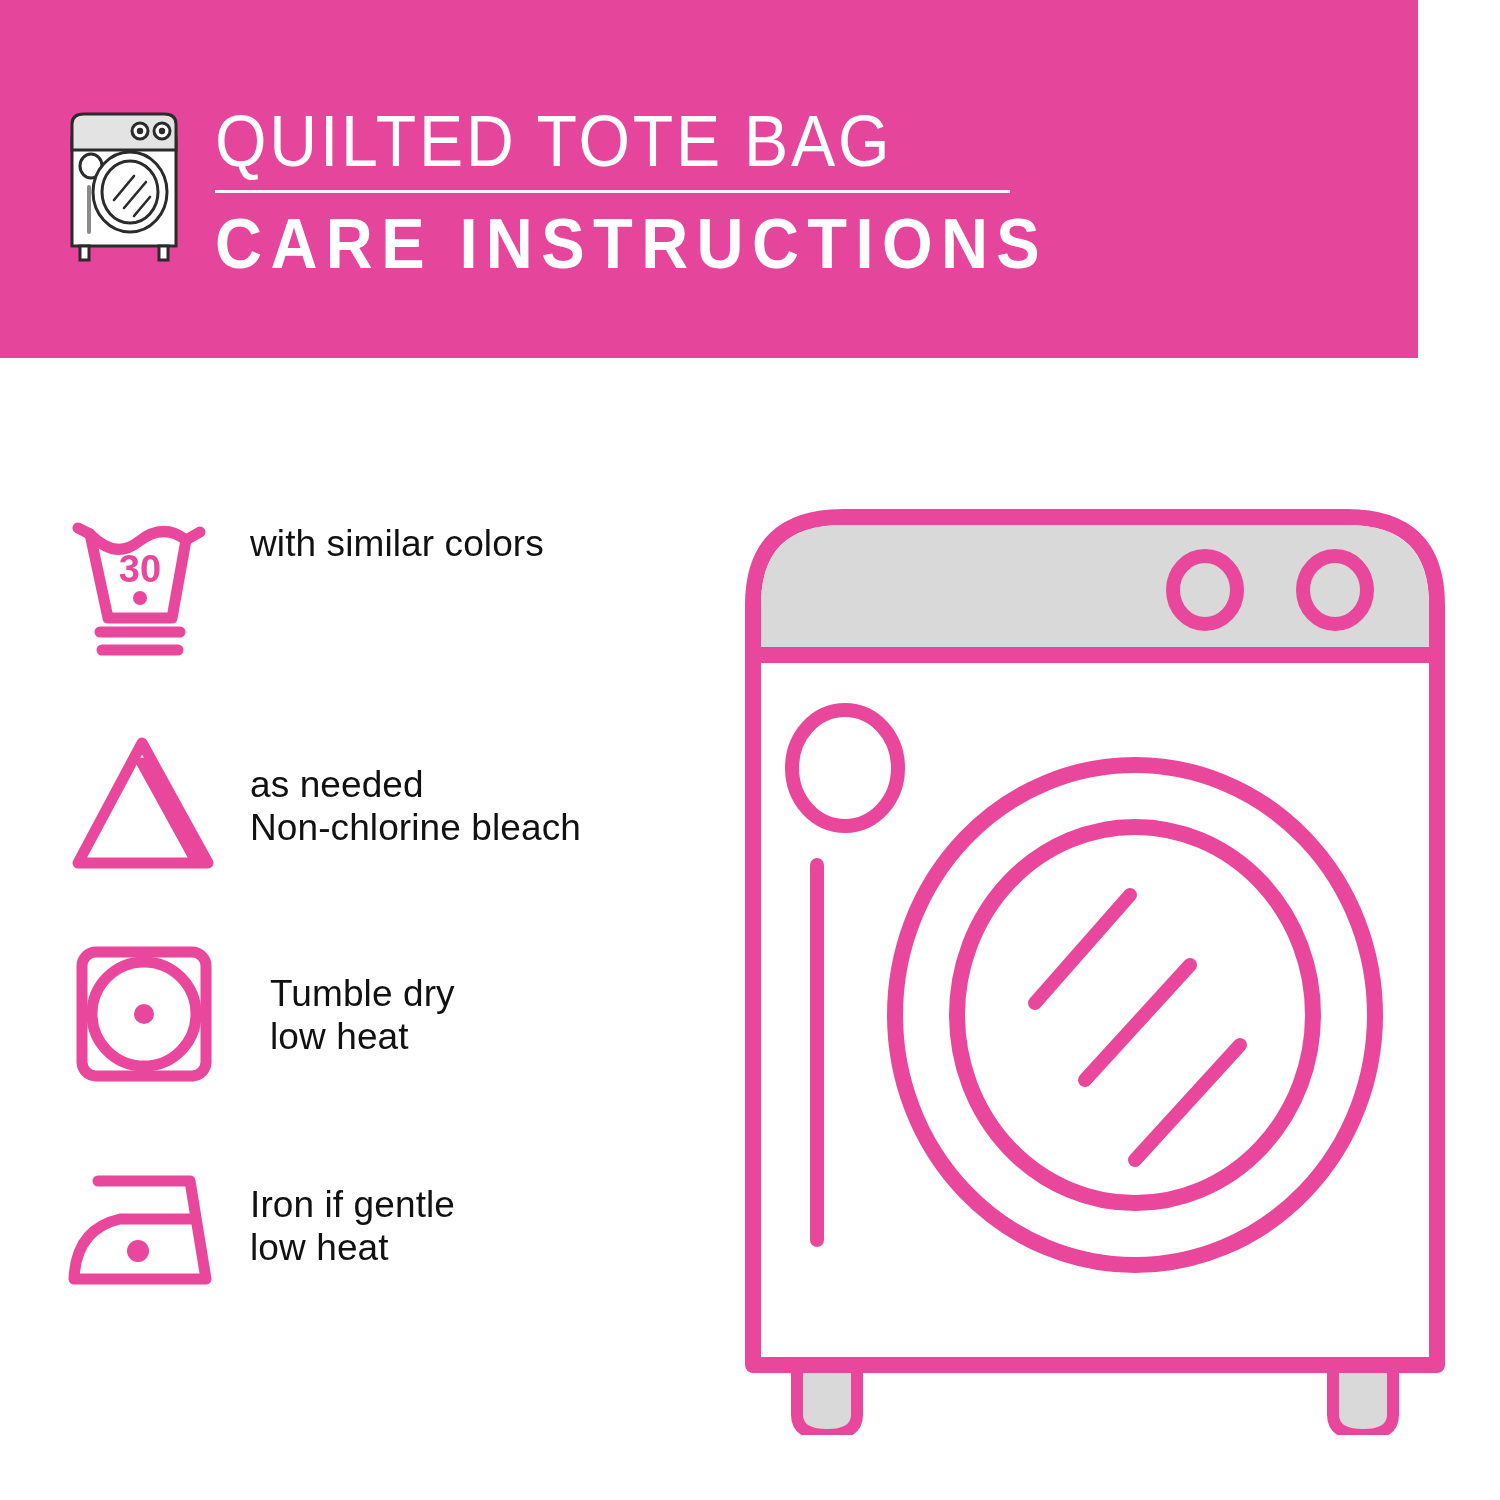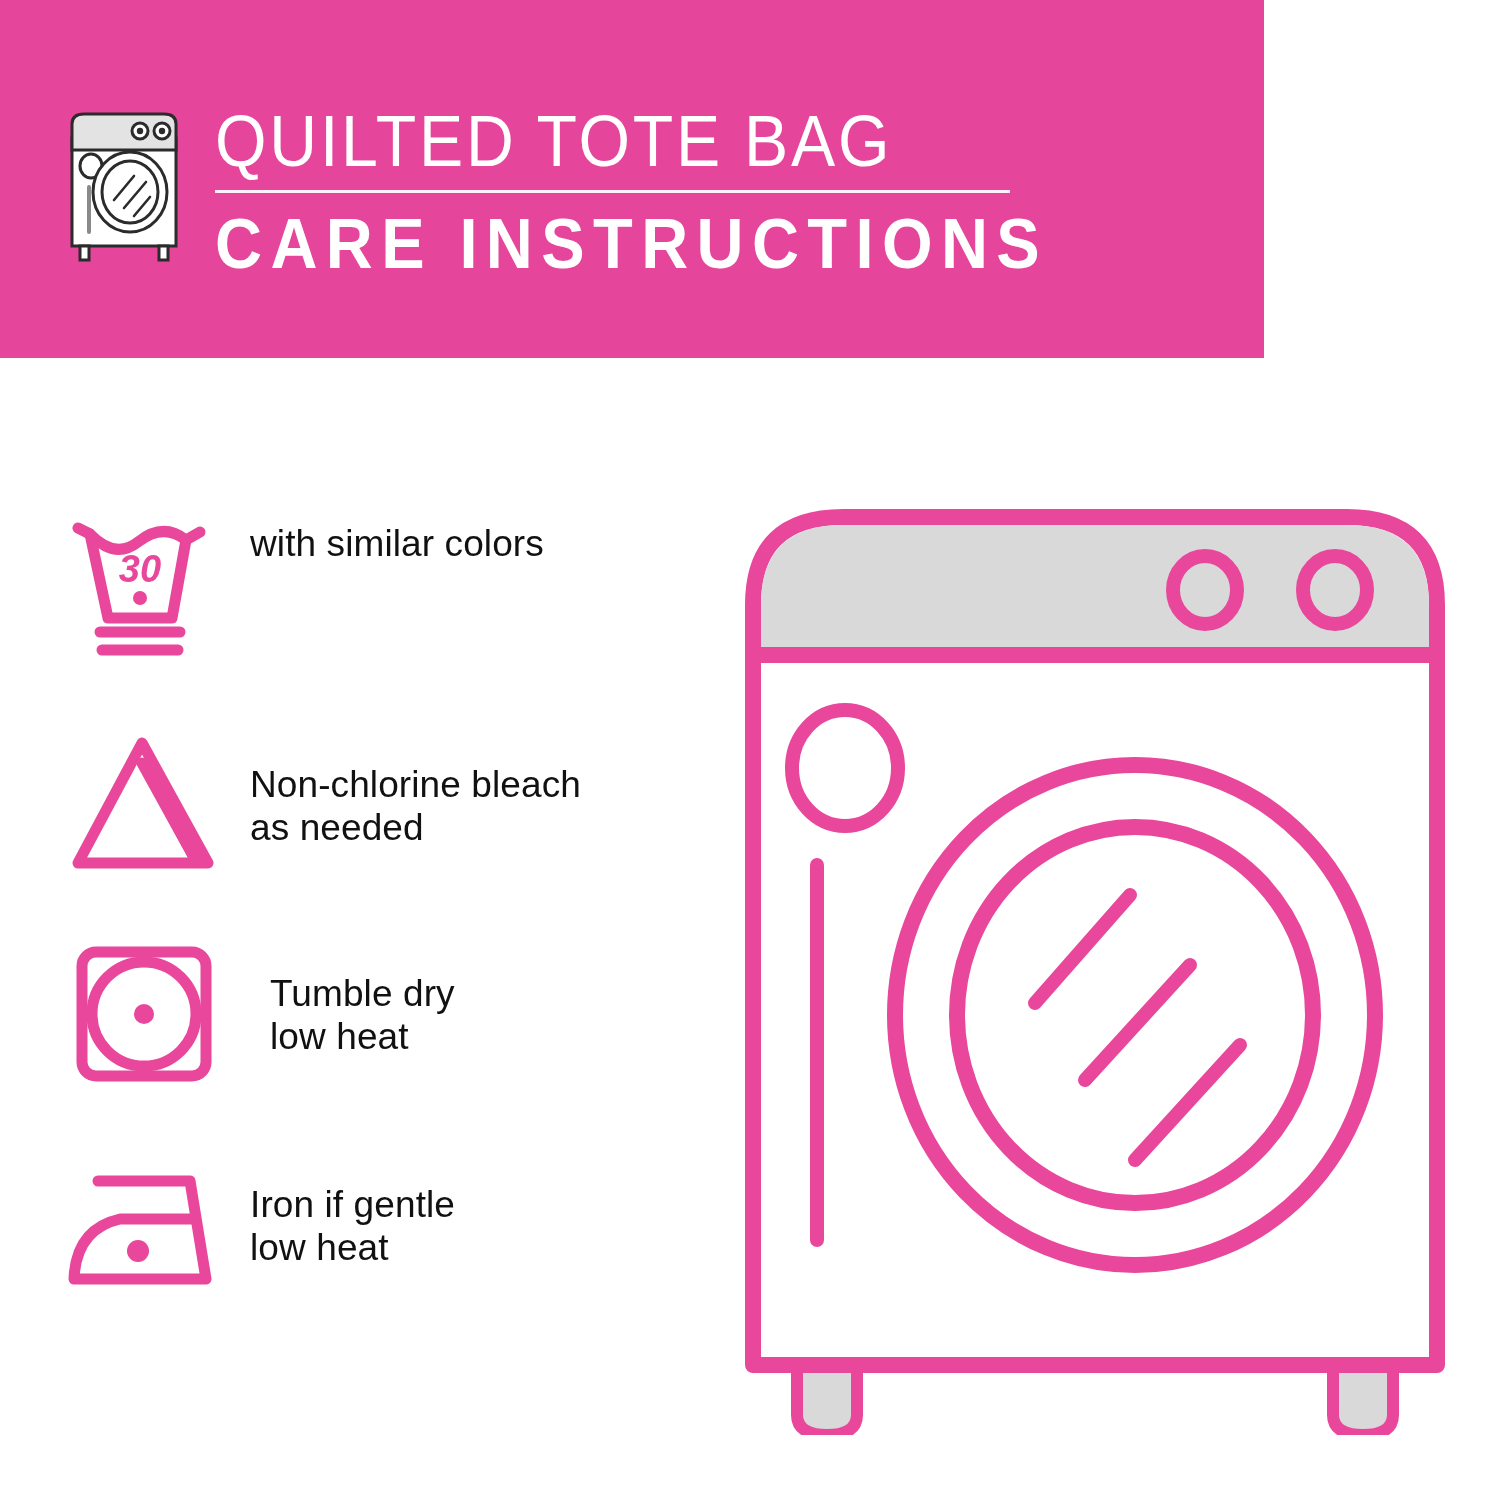--- a/index.html
+++ b/index.html
@@ -16,21 +16,21 @@
     height: 1500px;
     background: #ffffff;
     overflow: hidden;
   }
 
   
   #header-band {
     position: absolute;
     left: 0;
     top: 0;
-    width: 1264px;
+    width: 1418px;
     height: 358px;
     background: #E5459A;
   }
   #header-logo {
     position: absolute;
     left: 62px;
     top: 104px;
     width: 132px;
     height: 160px;
   }
@@ -101,21 +101,21 @@
     line-height: 43px;
     letter-spacing: 0.1px;
     padding-top: 14px;
   }
   .care-text .ln { display: block; }
   
   .care-row.r1 .care-text { padding-top: 22px; }
   .care-row.r2 .care-text { padding-top: 48px; }
   .care-row.r3 .care-text { padding-top: 42px; margin-left: 20px; }
   .care-row.r4 .care-text { padding-top: 38px; }
-  .care-row.r1 .care-symbol { padding-top: 10px; font-style: italic; }
+  .care-row.r1 .care-symbol { padding-top: 10px; }
   .care-row.r2 .care-symbol { padding-top: 14px; }
   .care-row.r3 .care-symbol { padding-top: 10px; }
   .care-row.r4 .care-symbol { padding-top: 22px; }
 
   
   #machine-illustration {
     position: absolute;
     left: 735px;
     top: 495px;
     width: 720px;
@@ -188,22 +188,22 @@
       <div class="care-symbol">
         <svg viewBox="0 0 170 150" width="170" height="150">
           <g fill="none" stroke="#E8479B" stroke-width="11" stroke-linecap="round" stroke-linejoin="round">
             <path d="M82 14 L148 134 L18 134 Z"></path>
             <line x1="82" y1="34" x2="136" y2="132"></line>
             <line x1="110" y1="84" x2="136" y2="132"></line>
           </g>
         </svg>
       </div>
       <div class="care-text">
+        <span class="ln">as needed</span>
         <span class="ln">Non-chlorine bleach</span>
-        <span class="ln">as needed</span>
       </div>
     </div>
 
     <div class="care-row r3">
       <div class="care-symbol">
         <svg viewBox="0 0 170 150" width="170" height="150">
           <g fill="none" stroke="#E8479B" stroke-width="11" stroke-linecap="round" stroke-linejoin="round">
             <rect x="22" y="12" width="124" height="124" rx="14"></rect>
             <circle cx="84" cy="74" r="52"></circle>
           </g>

